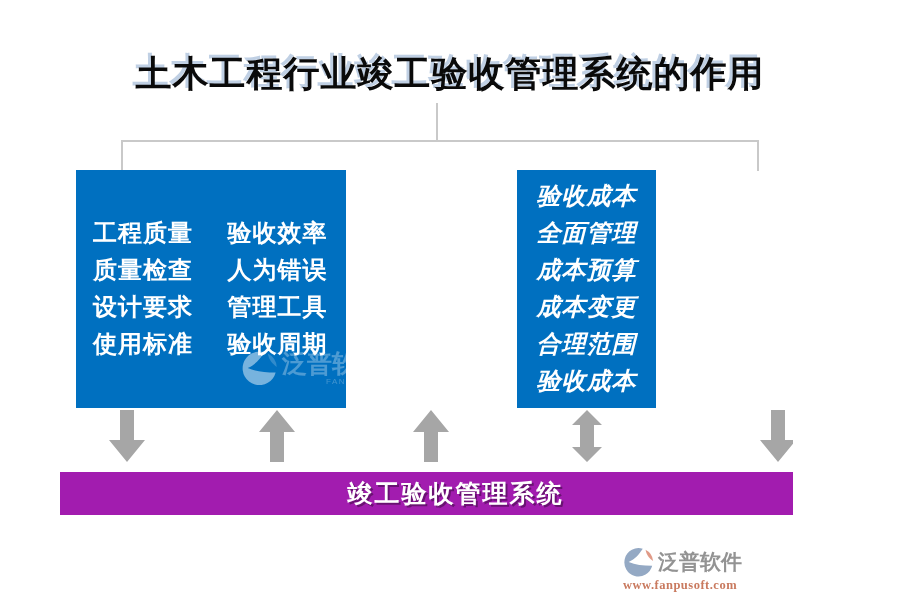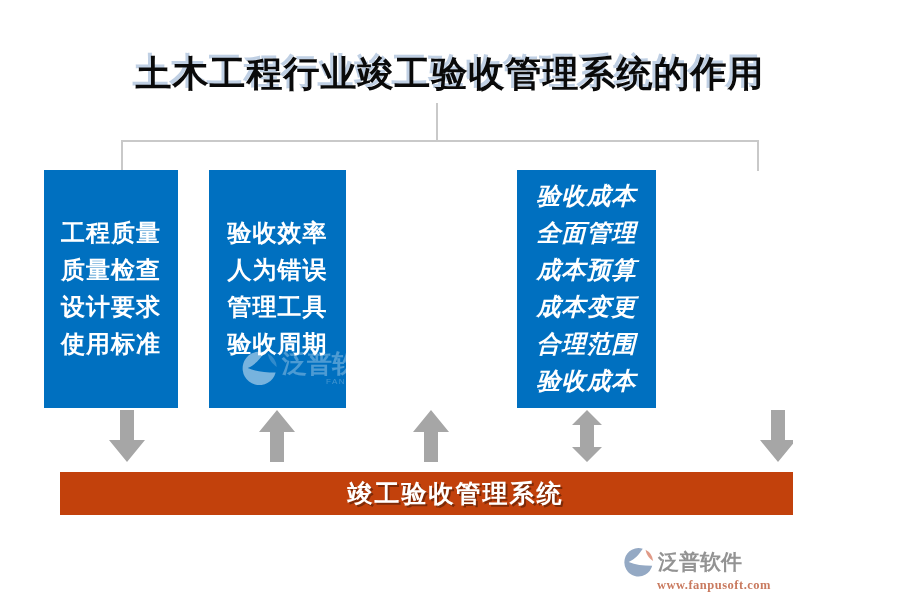--- a/index.html
+++ b/index.html
@@ -19,21 +19,21 @@
   .line.horizontal {left:121px;top:140px;width:638px;height:2px;}
   .line.drop-left  {left:121px;top:140px;width:2px;height:31px;}
   .line.drop-right {left:757px;top:140px;width:2px;height:31px;}
   
   .box{
     position:absolute;top:170px;height:238px;background:#0070c0;
     display:flex;align-items:center;justify-content:center;text-align:center;
     color:#ffffff;font-size:24px;font-weight:bold;line-height:37px;
     white-space:pre-line;letter-spacing:1px;
   }
-  .box.b1{left:44px;width:134px;}
+  .box.b1{left:76px;width:134px;}
   .box.b2{left:209px;width:137px;}
   .box.b3{left:361px;width:139px;}
   .box.b4{left:517px;width:139px;font-style:italic;}
   .box.b5{left:705px;width:146px;}
   
   .wm-center{
     position:absolute;left:241px;top:346px;width:116px;height:44px;
     display:flex;align-items:center;pointer-events:none;
   }
   .wm-center .wm-icon{width:38px;height:38px;flex:0 0 38px;opacity:.55;}
@@ -54,36 +54,36 @@
     clip-path:polygon(11px 0,25px 0,25px 30px,36px 30px,18px 52px,0 30px,11px 30px);
   }
   .arrow.up{
     clip-path:polygon(18px 0,36px 22px,25px 22px,25px 52px,11px 52px,11px 22px,0 22px);
   }
   .arrow.updown{
     clip-path:polygon(18px 0,33px 15px,25px 15px,25px 37px,33px 37px,18px 52px,3px 37px,11px 37px,11px 15px,3px 15px);
   }
   
   .bottom-bar{
-    position:absolute;left:60px;top:472px;width:791px;height:43px;background:#c2410c;
+    position:absolute;left:60px;top:472px;width:791px;height:43px;background:#a21caf;
     display:flex;align-items:center;justify-content:center;
     color:#ffffff;font-size:25px;font-weight:bold;letter-spacing:2px;
     text-shadow:2px 2px 0 rgba(0,0,0,0.35);
   }
   
   .footer-logo{position:absolute;right:22px;top:546px;width:148px;}
   .footer-logo .row{display:flex;align-items:center;}
   .footer-logo .logo-icon{width:32px;height:32px;flex:0 0 32px;}
   .footer-logo .brand{
     font-size:21px;font-weight:bold;color:#939393;margin-left:3px;
     font-family:"Liberation Sans",sans-serif;white-space:nowrap;
   }
   .footer-logo .site{
     font-size:12.5px;color:#c97a5f;letter-spacing:.5px;margin-top:0;
-    text-align:right;font-family:"Liberation Serif",serif;font-weight:bold;
+    text-align:left;font-family:"Liberation Serif",serif;font-weight:bold;
   }
 </style>
 </head>
 <body>
 
 <div class="canvas">
 
   <div class="title">土木工程行业竣工验收管理系统的作用</div>
 
   <div class="line stub-top"></div>

